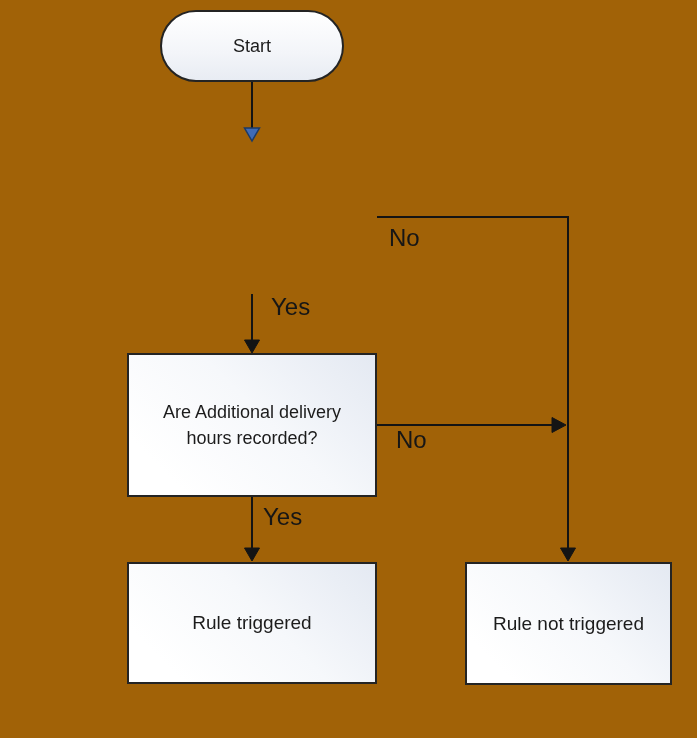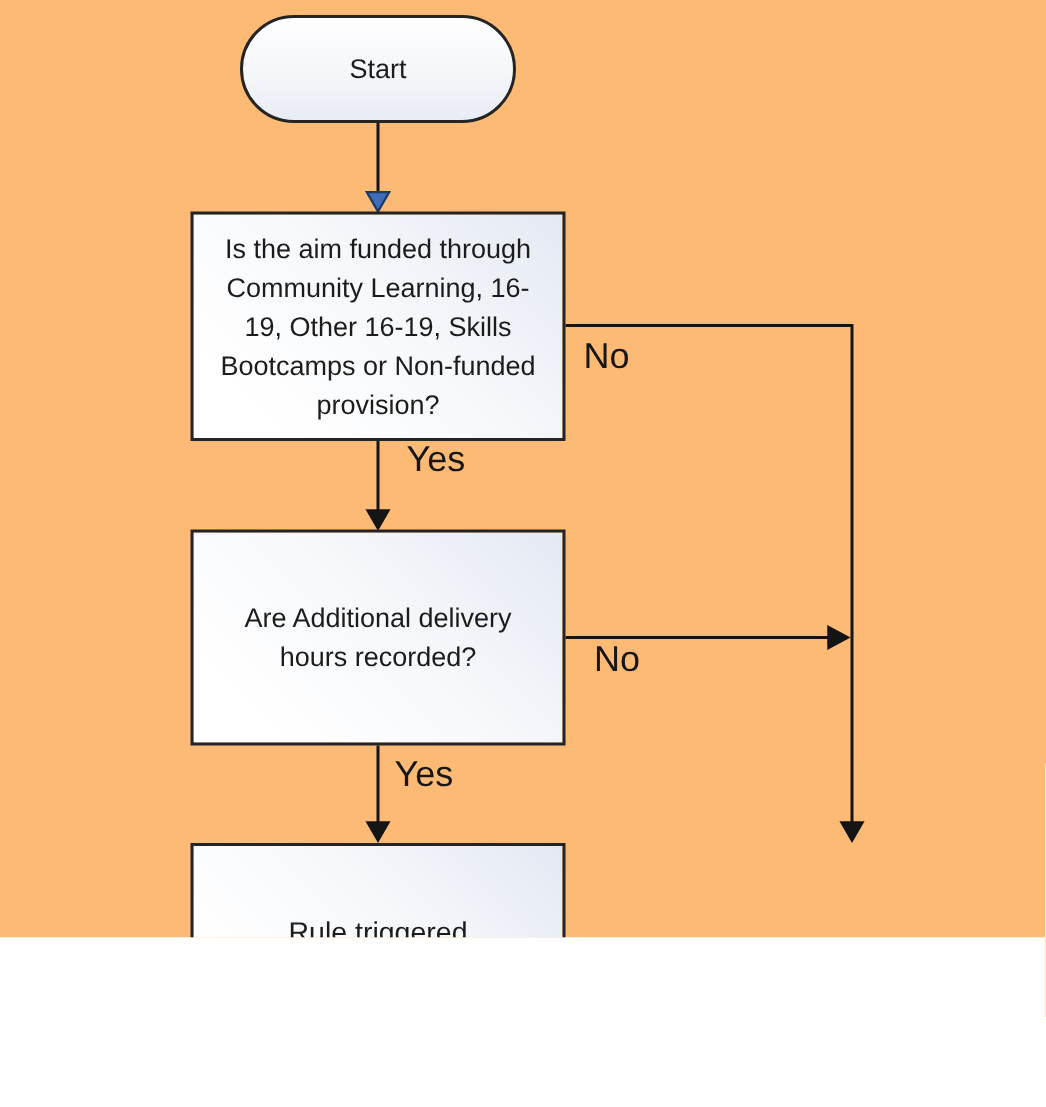--- a/index.html
+++ b/index.html
@@ -4,22 +4,22 @@
 <style>
   html, body {
     margin: 0;
     padding: 0;
     background: #ffffff;
     font-family: "Liberation Sans", "DejaVu Sans", sans-serif;
   }
   .canvas {
     position: relative;
     width: 697px;
-    height: 625px;
-    background: #fdba74;
+    height: 738px;
+    background: #a16207;
     overflow: hidden;
     color: #1c1c1c;
   }
   .edges-layer {
     position: absolute;
     left: 0;
     top: 0;
     width: 697px;
     height: 738px;
   }
@@ -119,37 +119,33 @@
     <polygon class="arrowhead" points="552,417.5 552,432.5 566,425"></polygon>
 
     <path class="edge" d="M252 497 L252 549"></path>
     <polygon class="arrowhead" points="244.5,548 259.5,548 252,561"></polygon>
   </svg>
 
   <div class="node terminator">
     <span>Start</span>
   </div>
 
-  <div class="node decision1">
-    <span>Is the aim funded through
-Community Learning, 16-
-19, Other 16-19, Skills
-Bootcamps or Non-funded
-provision?</span>
-  </div>
 
   <div class="node decision2">
     <span>Are Additional delivery
 hours recorded?</span>
   </div>
 
   <div class="node result-yes">
     <span>Rule triggered</span>
   </div>
 
+  <div class="node result-no">
+    <span>Rule not triggered</span>
+  </div>
 
   <div class="edge-label label-no1">No</div>
 
   <div class="edge-label label-yes1">Yes</div>
 
   <div class="edge-label label-no2">No</div>
 
   <div class="edge-label label-yes2">Yes</div>
 
 </div>

